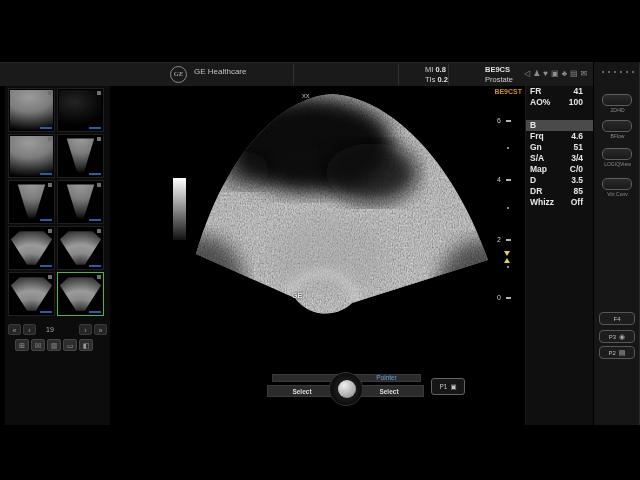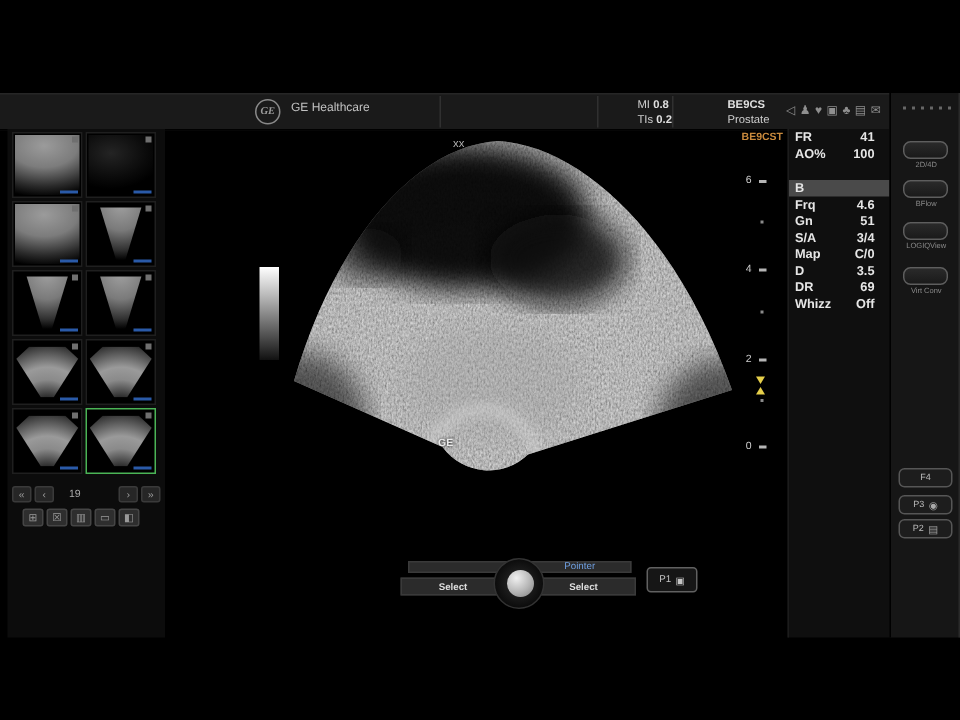--- a/index.html
+++ b/index.html
@@ -303,21 +303,21 @@
       <div class="p-row">
         <span class="pl">Map</span>
         <span class="pv">C/0</span>
       </div>
       <div class="p-row">
         <span class="pl">D</span>
         <span class="pv">3.5</span>
       </div>
       <div class="p-row">
         <span class="pl">DR</span>
-        <span class="pv">69</span>
+        <span class="pv">85</span>
       </div>
       <div class="p-row">
         <span class="pl">Whizz</span>
         <span class="pv">Off</span>
       </div>
     </div>
 
   <div id="rail">
     <div id="rail-dots">
       <i></i>

